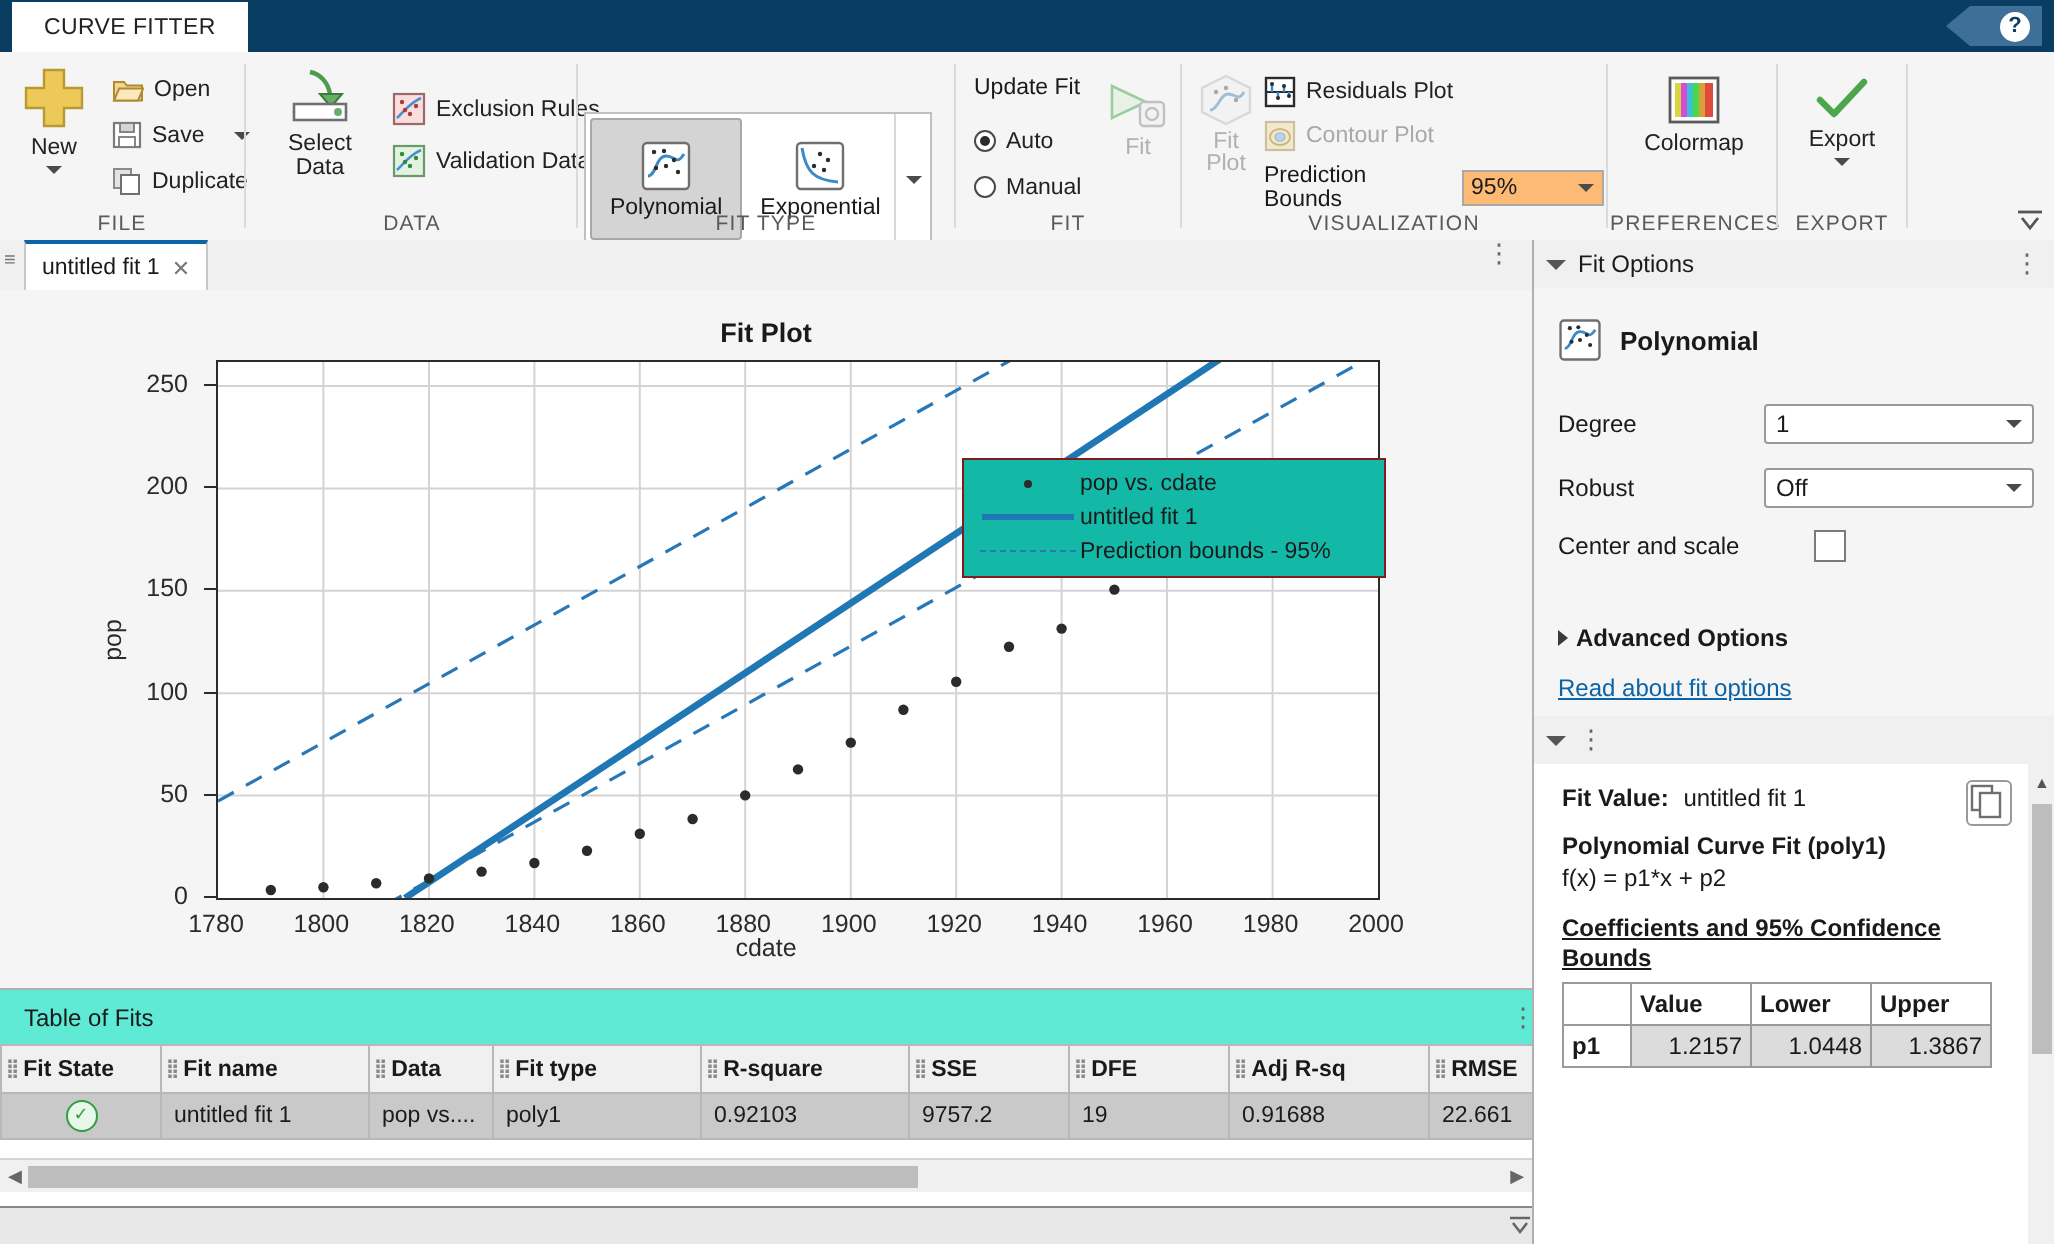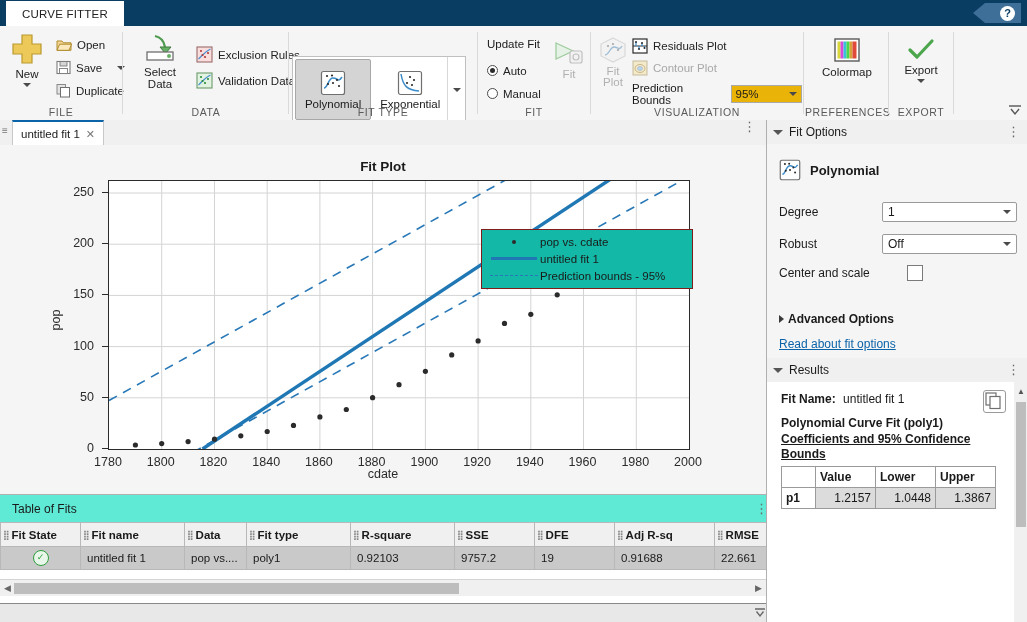--- a/index.html
+++ b/index.html
@@ -46,21 +46,21 @@
     gap:2px;cursor:default;}
   .gitem.sel{background:#d4d4d4;border:1px solid #a8a8a8;border-radius:2px;margin:2px;}
   .gitem .glbl{font-size:11.5px;color:#1a1a1a;}
   .gdrop{width:18px;border-left:1px solid #d8d8d8;display:flex;align-items:center;justify-content:center;}
 
   .radio{width:11px;height:11px;border:1.3px solid #4a4a4a;border-radius:50%;
     display:inline-flex;align-items:center;justify-content:center;box-sizing:border-box;background:#fff;}
   .radio.on::after{content:"";width:5px;height:5px;border-radius:50%;background:#2b2b2b;}
 
   .combo{display:inline-flex;align-items:center;justify-content:space-between;
-    border:1px solid #a9a9a9;background:#eab308;height:18px;padding:0 4px;box-sizing:border-box;
+    border:1px solid #a9a9a9;background:#fdba74;height:18px;padding:0 4px;box-sizing:border-box;
     font-size:11.5px;color:#1a1a1a;}
 
   .collapse-ribbon{position:absolute;right:5px;bottom:3px;font-size:13px;color:#555;}
 
   
   .docstrip{position:absolute;left:0;top:120px;width:766px;height:25px;background:#f0f0f0;
     border-bottom:1px solid #c8c8c8;}
   .docstrip .handle{position:absolute;left:2px;top:6px;font-size:10px;color:#777;line-height:9px;}
   .doctab{position:absolute;left:12px;top:0px;height:24px;background:#ffffff;
     border-top:2px solid #0b63a8;border-left:1px solid #c8c8c8;border-right:1px solid #c8c8c8;
@@ -651,30 +651,30 @@
           <span>Advanced Options</span>
         </div>
 
         <a class="link" href="#">Read about fit options</a>
       </div>
     </div>
 
     <div class="results">
       <div class="phead">
         <span class="tri"></span>
-        <span class="ttl">Results</span>
         <span class="dots-v">⋮</span>
       </div>
       <div class="body">
         <div class="res-inner">
           <div class="res-line" style="margin-bottom:10px;">
-            <span class="res-b">Fit Name:</span>
+            <span class="res-b">Fit Value:</span>
             <span style="margin-left:4px;">untitled fit 1</span>
           </div>
           <div class="res-line res-b">Polynomial Curve Fit (poly1)</div>
+          <div class="res-line" style="margin-bottom:11px;">f(x) = p1*x + p2</div>
           <div class="res-line res-b" style="line-height:15px;margin-bottom:4px;text-decoration:underline;">Coefficients and 95% Confidence Bounds</div>
 
           <table class="ctable">
             <colgroup>
                 <col style="width:34px">
                 <col style="width:60px">
                 <col style="width:60px">
                 <col style="width:60px">
               </colgroup>
             <thead>

